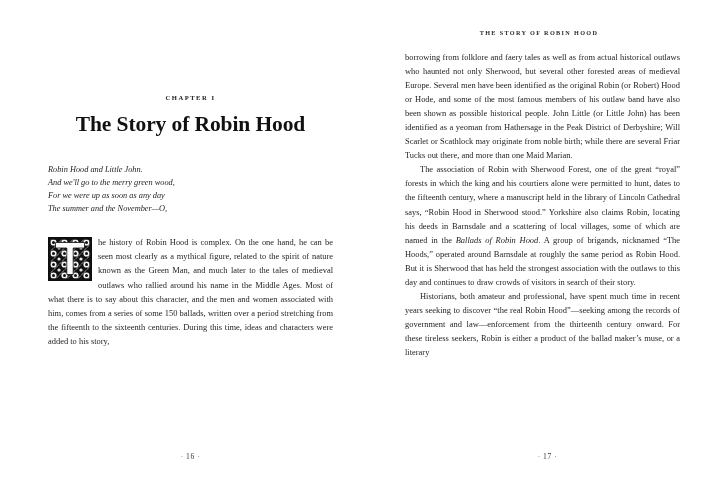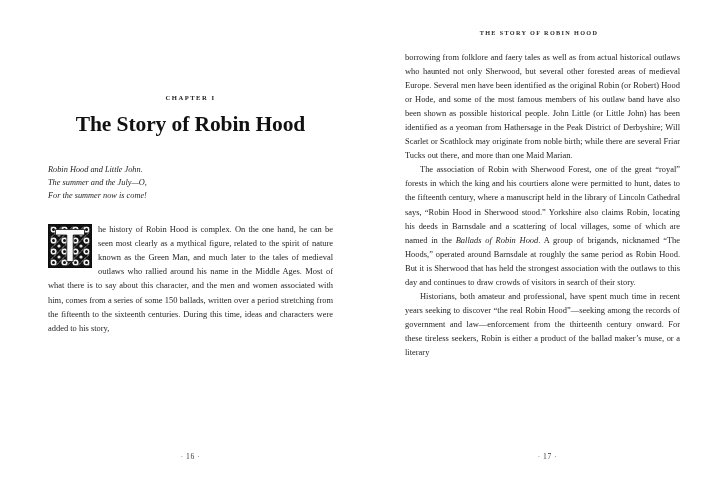--- a/index.html
+++ b/index.html
@@ -134,22 +134,23 @@
 <div class="spread">
 
   <div class="page page-left">
 
     <div class="chapter-label">CHAPTER I</div>
 
     <h1 class="chapter-title">The Story of Robin Hood</h1>
 
     <div class="epigraph">
       <div>Robin Hood and Little John.</div>
-      <div>The summer and the July—O,</div>
-      <div>For the summer now is come!</div>
+      <div>And we'll go to the merry green wood,</div>
+      <div>For we were up as soon as any day</div>
+      <div>The summer and the November—O,</div>
     </div>
 
     <div class="body-col">
       <p class="dropcap-para">
         <span class="dropcap">
           <svg viewBox="0 0 44 44" xmlns="http://www.w3.org/2000/svg">
             <defs>
               <pattern id="vine" width="11" height="11" patternUnits="userSpaceOnUse">
                 <rect width="11" height="11" fill="#111"></rect>
                 <circle cx="5.5" cy="5.5" r="3.1" fill="#f4f4f4"></circle>

